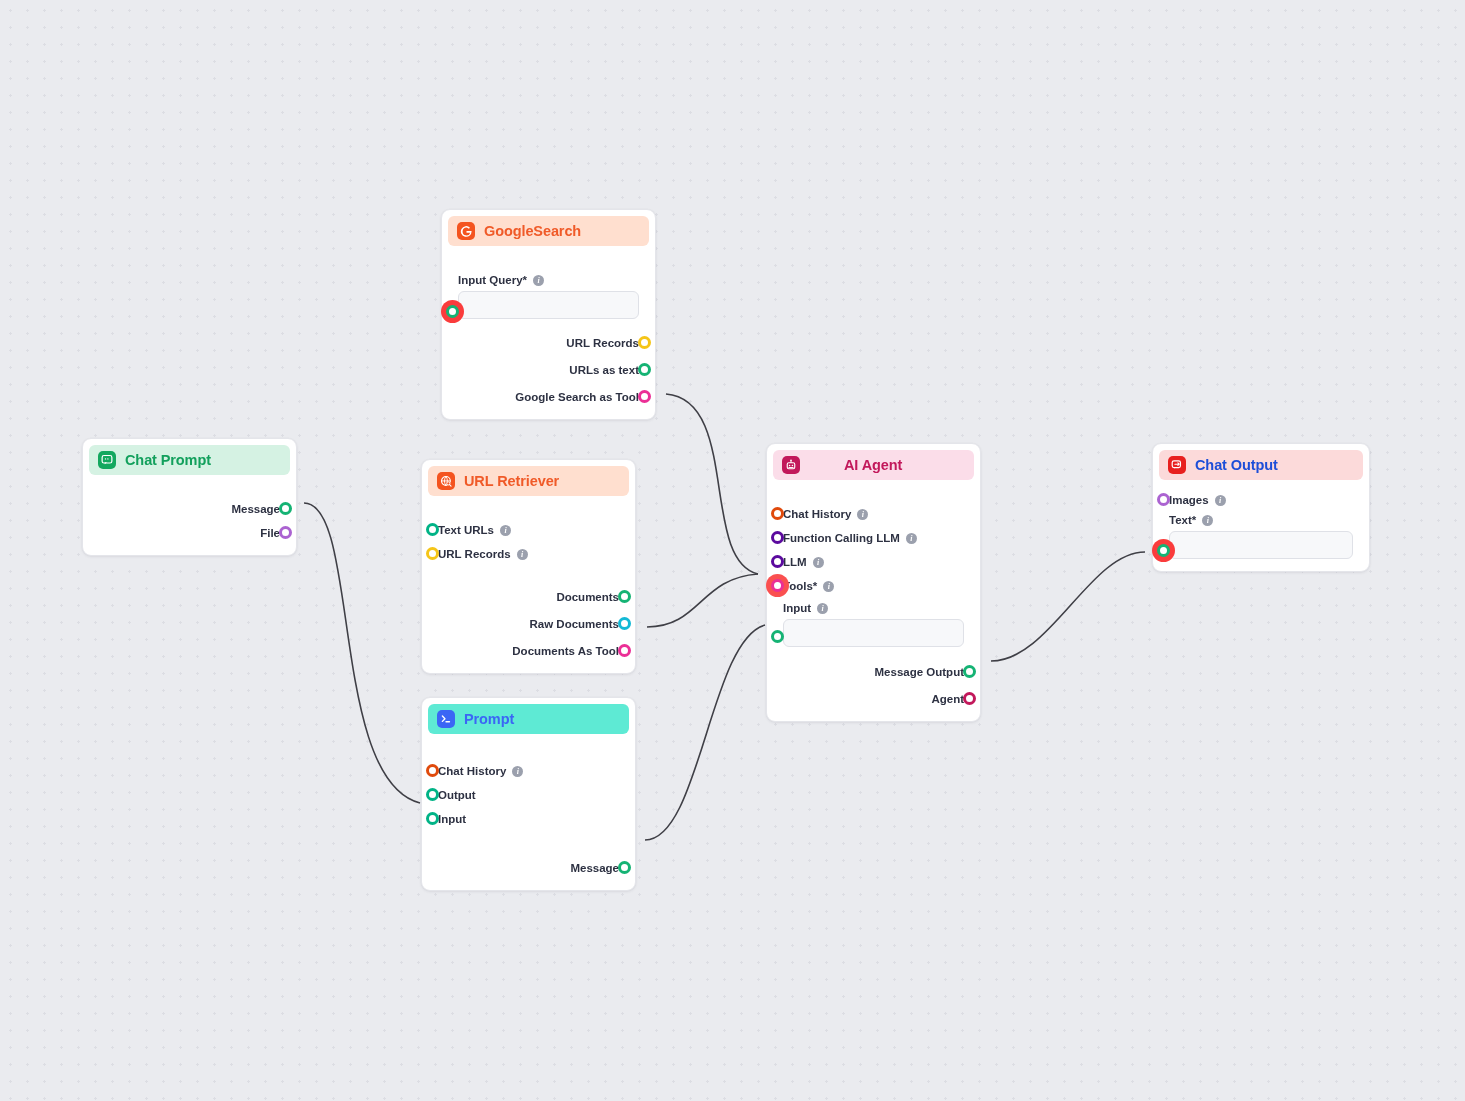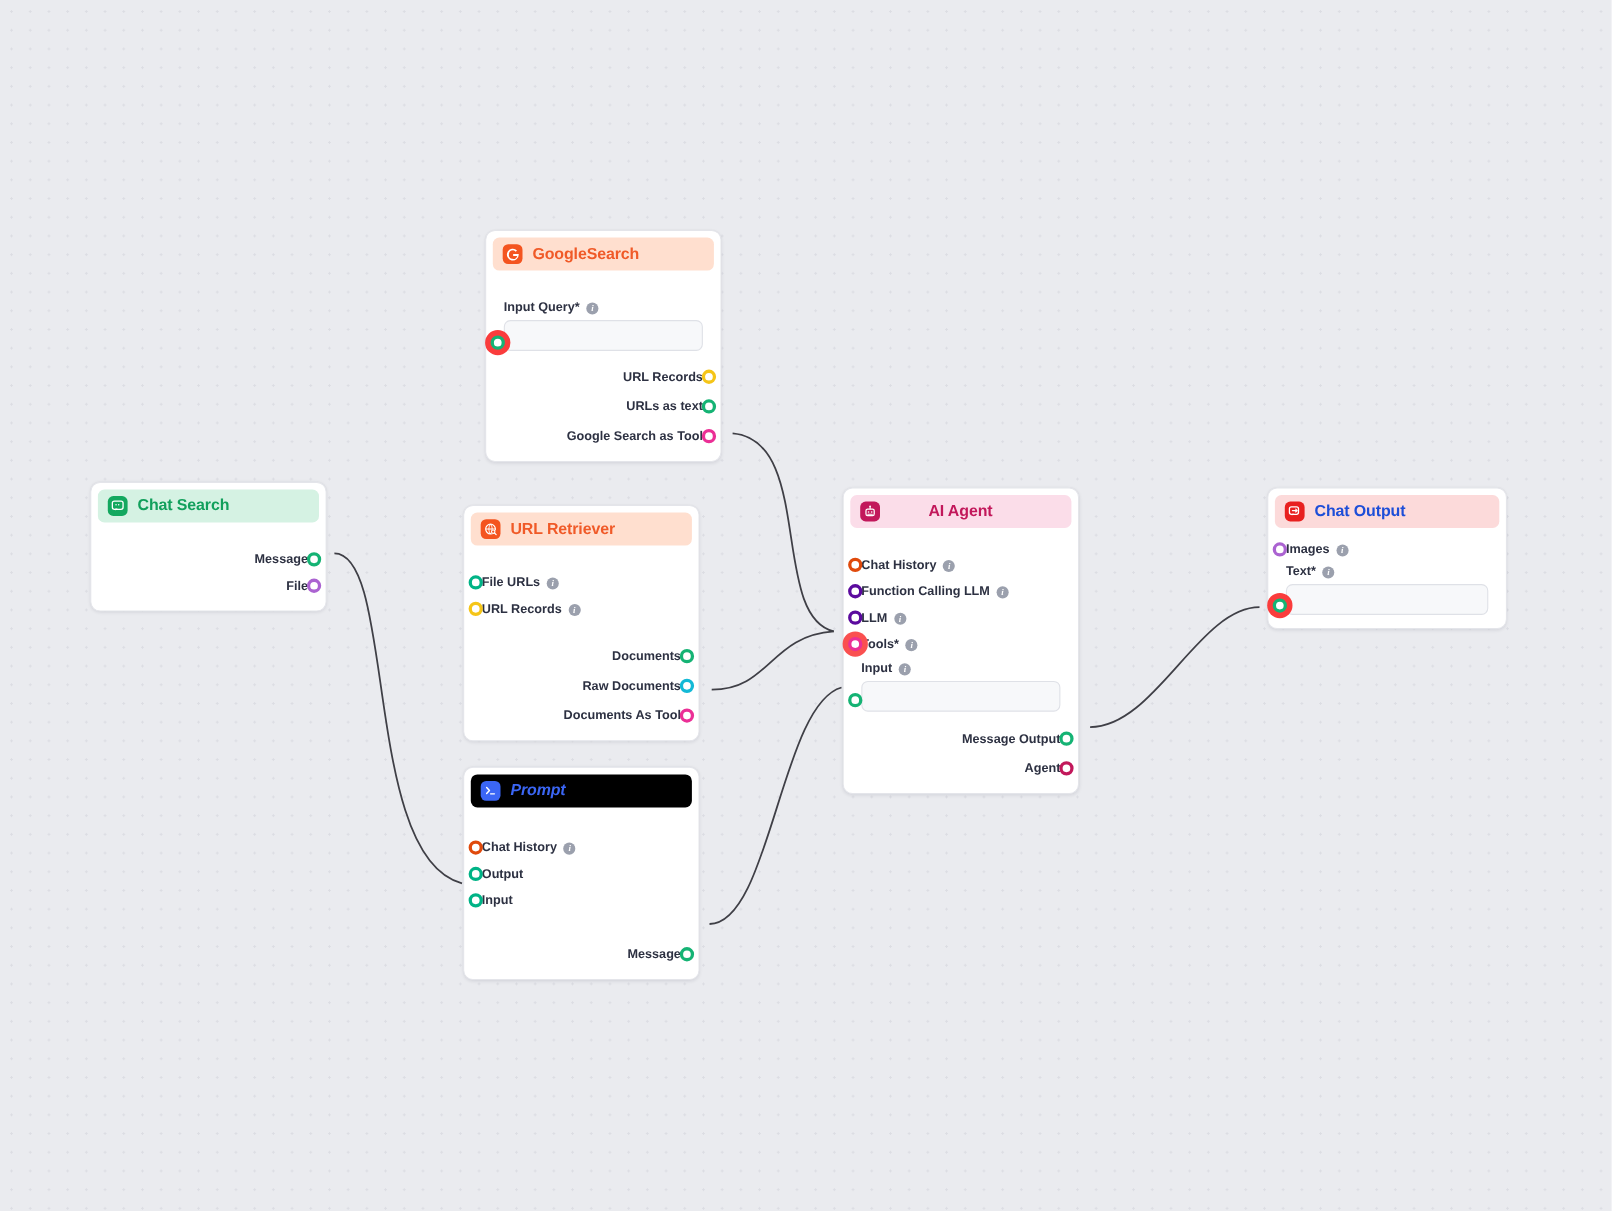--- a/index.html
+++ b/index.html
@@ -136,21 +136,21 @@
   <div class="node" style="left:82px; top:438px; width:215px;">
     <div class="node-header" style="background:#d5f2e3;">
       <span class="node-icon" style="background:#13a85f;">
         <svg width="12" height="12" viewBox="0 0 16 16">
             <rect x="1.5" y="2" width="13" height="10" rx="2.5" fill="none" stroke="#fff" stroke-width="1.6"></rect>
             <path d="M5 13.5 L5 11 L8 11 Z" fill="#fff"></path>
             <circle cx="6" cy="6.5" r="0.9" fill="#fff"></circle>
             <circle cx="9.2" cy="6.5" r="0.9" fill="#fff"></circle>
           </svg>
       </span>
-      <span class="node-title" style="color:#12a05c;">Chat Search</span>
+      <span class="node-title" style="color:#12a05c;">Chat Prompt</span>
     </div>
     <div class="node-body" style="padding-top:22px;">
       <div class="row out">
         <span class="row-label">Message</span>
         <span class="port right" style="border-color:#15b374; top:5px;"></span>
       </div>
       <div class="row out">
         <span class="row-label">File</span>
         <span class="port right" style="border-color:#ab63d1; top:5px;"></span>
       </div>
@@ -200,21 +200,21 @@
             <circle cx="10.6" cy="10.6" r="2.7" fill="#f4541f"></circle>
             <circle cx="10.3" cy="10.3" r="1.9" fill="none" stroke="#fff" stroke-width="1.2"></circle>
             <path d="M11.8 11.8 L13.6 13.6" stroke="#fff" stroke-width="1.4" stroke-linecap="round"></path>
           </svg>
       </span>
       <span class="node-title" style="color:#f05a28;">URL Retriever</span>
     </div>
     <div class="node-body" style="padding-top:22px;">
       <div class="row">
         <span class="port left" style="border-color:#00b386; top:5px;"></span>
-        <span class="row-label">File URLs</span>
+        <span class="row-label">Text URLs</span>
         <span class="info-icon">i</span>
       </div>
       <div class="row">
         <span class="port left" style="border-color:#f5c518; top:5px;"></span>
         <span class="row-label">URL Records</span>
         <span class="info-icon">i</span>
       </div>
       <div class="row out" style="margin-top:19px;">
         <span class="row-label">Documents</span>
         <span class="port right" style="border-color:#15b374; top:5px;"></span>
@@ -307,21 +307,21 @@
           <span class="info-icon">i</span>
         </div>
         <input class="text-input" type="text" value="" style="">
         <span class="port-halo left" style="background:#fa3c3c; top:27px;"></span>
         <span class="port left" style="border-color:#15b374; top:32px;"></span>
       </div>
     </div>
   </div>
 
   <div class="node" style="left:421px; top:697px; width:215px;">
-    <div class="node-header" style="background:#000000;font-style:italic;">
+    <div class="node-header" style="background:#5eead4;">
       <span class="node-icon" style="background:#3b66f5;">
         <svg width="12" height="12" viewBox="0 0 16 16">
             <path d="M3.2 4 L6.6 7.6 L3.2 11.2" fill="none" stroke="#fff" stroke-width="1.8" stroke-linecap="round" stroke-linejoin="round"></path>
             <path d="M8 11.6 H12.6" stroke="#fff" stroke-width="1.8" stroke-linecap="round"></path>
           </svg>
       </span>
       <span class="node-title" style="color:#3b66f5;">Prompt</span>
     </div>
     <div class="node-body" style="padding-top:25px;">
       <div class="row">

